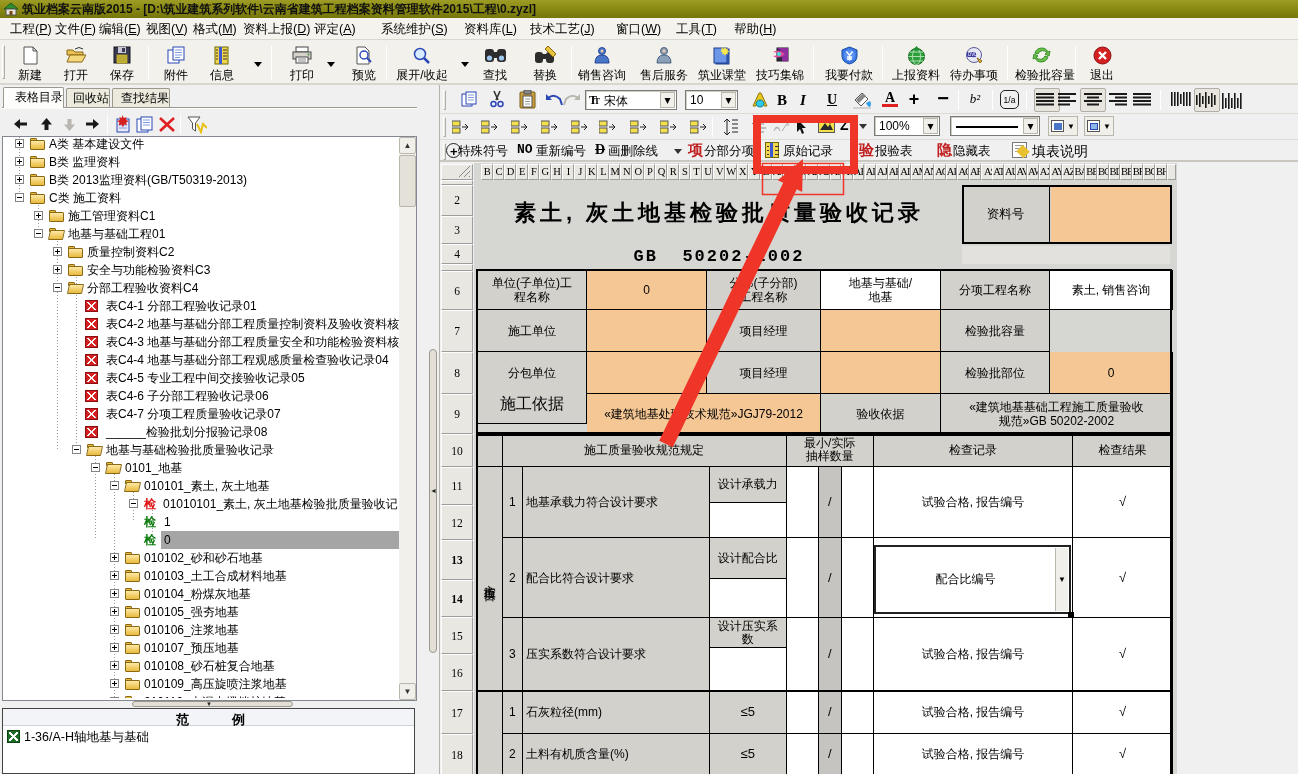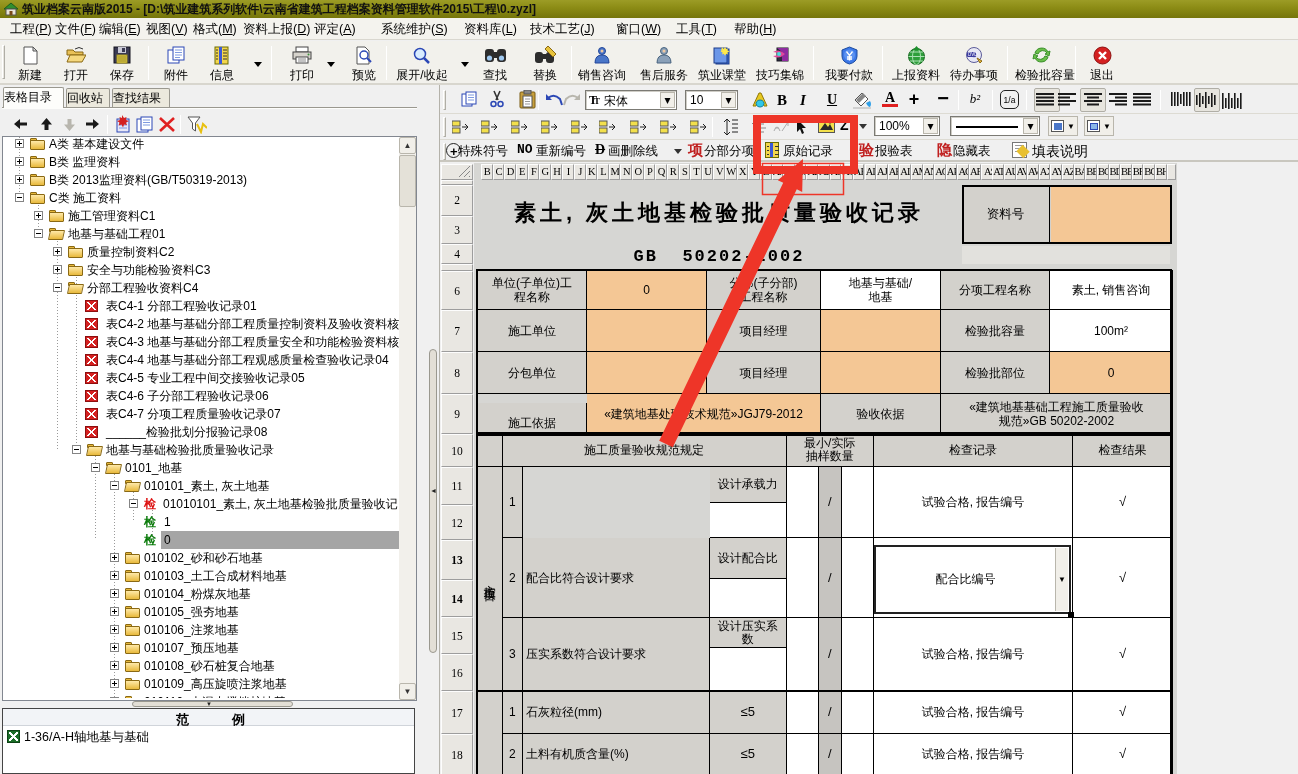--- a/index.html
+++ b/index.html
@@ -10,21 +10,21 @@
 #menubar{left:0;top:18px;width:1298px;height:22px;background:#f4f3ee;border-bottom:1px solid #d9d7cf;}
 .mi{position:absolute;top:21px;font-size:12.5px;}
 #toolbar{left:0;top:41px;width:1298px;height:44px;background:#f2f1ec;border-bottom:2px solid #d8d6ce;}
 .tbtn{position:absolute;top:3px;text-align:center;font-size:12px;}
 .tbtn .ic{height:22px;display:flex;align-items:center;justify-content:center;}
 .tbtn .lb{margin-top:1px;white-space:nowrap;}
 .tsep{position:absolute;top:5px;width:1px;height:34px;background:#c9c7bf;border-right:1px solid #fff;}
 .darr{position:absolute;width:0;height:0;border-left:4px solid transparent;border-right:4px solid transparent;border-top:5px solid #000;}
 
 #lpanel{left:0;top:85px;width:440px;height:689px;background:#f0f0f0;}
-.tab{position:absolute;top:88px;height:19px;border:1px solid #9a988f;border-bottom:none;background:#ece9dd;text-align:left;font-size:12px;line-height:18px;border-radius:2px 2px 0 0;}
+.tab{position:absolute;top:88px;height:19px;border:1px solid #9a988f;border-bottom:none;background:#ece9dd;text-align:right;font-size:12px;line-height:18px;border-radius:2px 2px 0 0;}
 .tab.active{background:#fdfdfb;height:21px;top:87px;z-index:3;}
 #lexample{left:2px;top:708px;width:413px;height:66px;background:#fff;border:1px solid #444;}
 .trow{position:absolute;height:18px;line-height:18px;white-space:nowrap;font-size:12px;}
 .exp{position:absolute;width:9px;height:9px;border:1px solid #848484;background:#fff;top:4px;}
 .exp:before{content:"";position:absolute;left:1px;top:3px;width:5px;height:1px;background:#000;}
 .exp.plus:after{content:"";position:absolute;left:3px;top:1px;width:1px;height:5px;background:#000;}
 .fold{position:absolute;top:3px;width:15px;height:12px;}
 .fbody{position:absolute;left:0;top:2px;width:15px;height:10px;background:linear-gradient(#ffe9a8,#e8b93c);border:1px solid #8a6914;border-radius:1px;}
 .ftab{position:absolute;left:0;top:0px;width:7px;height:4px;background:#e8b93c;border:1px solid #8a6914;border-radius:1px 1px 0 0;}
 .fopen .fbody{transform:skewX(-12deg);}
@@ -940,42 +940,39 @@
     </div>
 <div class="cell cg" style="left:266px;top:147px;width:114px;height:42px;font-size:12px;line-height:14px;">
       <span>项目经理</span>
     </div>
 <div class="cell co" style="left:380px;top:147px;width:120px;height:42px;font-size:12px;line-height:14px;">
       <span></span>
     </div>
 <div class="cell cg" style="left:500px;top:147px;width:109px;height:42px;font-size:12px;line-height:14px;">
       <span>检验批容量</span>
     </div>
-<div class="cell cw" style="left:609px;top:147px;width:123px;height:42px;font-size:12px;line-height:14px;">
-      <span>100m²</span>
-    </div>
 <div class="cell cg" style="left:37px;top:189px;width:109px;height:42px;font-size:12px;line-height:14px;">
       <span>分包单位</span>
     </div>
 <div class="cell co" style="left:146px;top:189px;width:120px;height:42px;font-size:12px;line-height:14px;">
       <span></span>
     </div>
 <div class="cell cg" style="left:266px;top:189px;width:114px;height:42px;font-size:12px;line-height:14px;">
       <span>项目经理</span>
     </div>
 <div class="cell co" style="left:380px;top:189px;width:120px;height:42px;font-size:12px;line-height:14px;">
       <span></span>
     </div>
 <div class="cell cg" style="left:500px;top:189px;width:109px;height:42px;font-size:12px;line-height:14px;">
       <span>检验批部位</span>
     </div>
 <div class="cell co" style="left:609px;top:189px;width:123px;height:42px;font-size:12px;line-height:14px;">
       <span>0</span>
     </div>
-<div class="cell cg" style="left:37px;top:240px;width:109px;height:40px;font-size:12px;line-height:14px;">
+<div class="cell cg" style="left:37px;top:221px;width:109px;height:40px;font-size:16px;line-height:14px;">
       <span>施工依据</span>
     </div>
 <div class="cell co" style="left:146px;top:231px;width:234px;height:40px;font-size:12px;line-height:14px;">
       <span>«建筑地基处理技术规范»JGJ79-2012</span>
     </div>
 <div class="cell cg" style="left:380px;top:231px;width:120px;height:40px;font-size:12px;line-height:14px;">
       <span>验收依据</span>
     </div>
 <div class="cell cg" style="left:500px;top:231px;width:232px;height:40px;font-size:12px;line-height:14px;">
       <span>«建筑地基基础工程施工质量验收<br>规范»GB 50202-2002</span>
@@ -997,20 +994,23 @@
       <span>检查结果</span>
     </div>
 <div class="cell cg" style="left:37px;top:304px;width:24.5px;height:224px;">
       <span style="writing-mode:vertical-lr;letter-spacing:2px;font-size:12px;">主控项目</span>
     </div>
 <div class="cell cg" style="left:37px;top:528px;width:24.5px;height:84px;border-bottom:none;">
       <span></span>
     </div>
 <div class="cell cg" style="left:61.5px;top:304px;width:20.5px;height:71px;font-size:12px;line-height:14px;">
       <span>1</span>
+    </div>
+<div class="cell cg" style="left:82px;top:304px;width:187px;height:71px;font-size:12px;line-height:14px;justify-content:flex-start;padding-left:3px;text-align:left;">
+      <span>地基承载力符合设计要求</span>
     </div>
 <div class="cell cg" style="left:269px;top:304px;width:76.5px;height:36px;font-size:12px;line-height:13px;">
       <span>设计承载力</span>
     </div>
 <div class="cell cw" style="left:269px;top:340px;width:76.5px;height:35px;font-size:12px;line-height:14px;">
       <span></span>
     </div>
 <div class="cell cw" style="left:345.5px;top:304px;width:32.0px;height:71px;font-size:12px;line-height:14px;">
       <span></span>
     </div>

